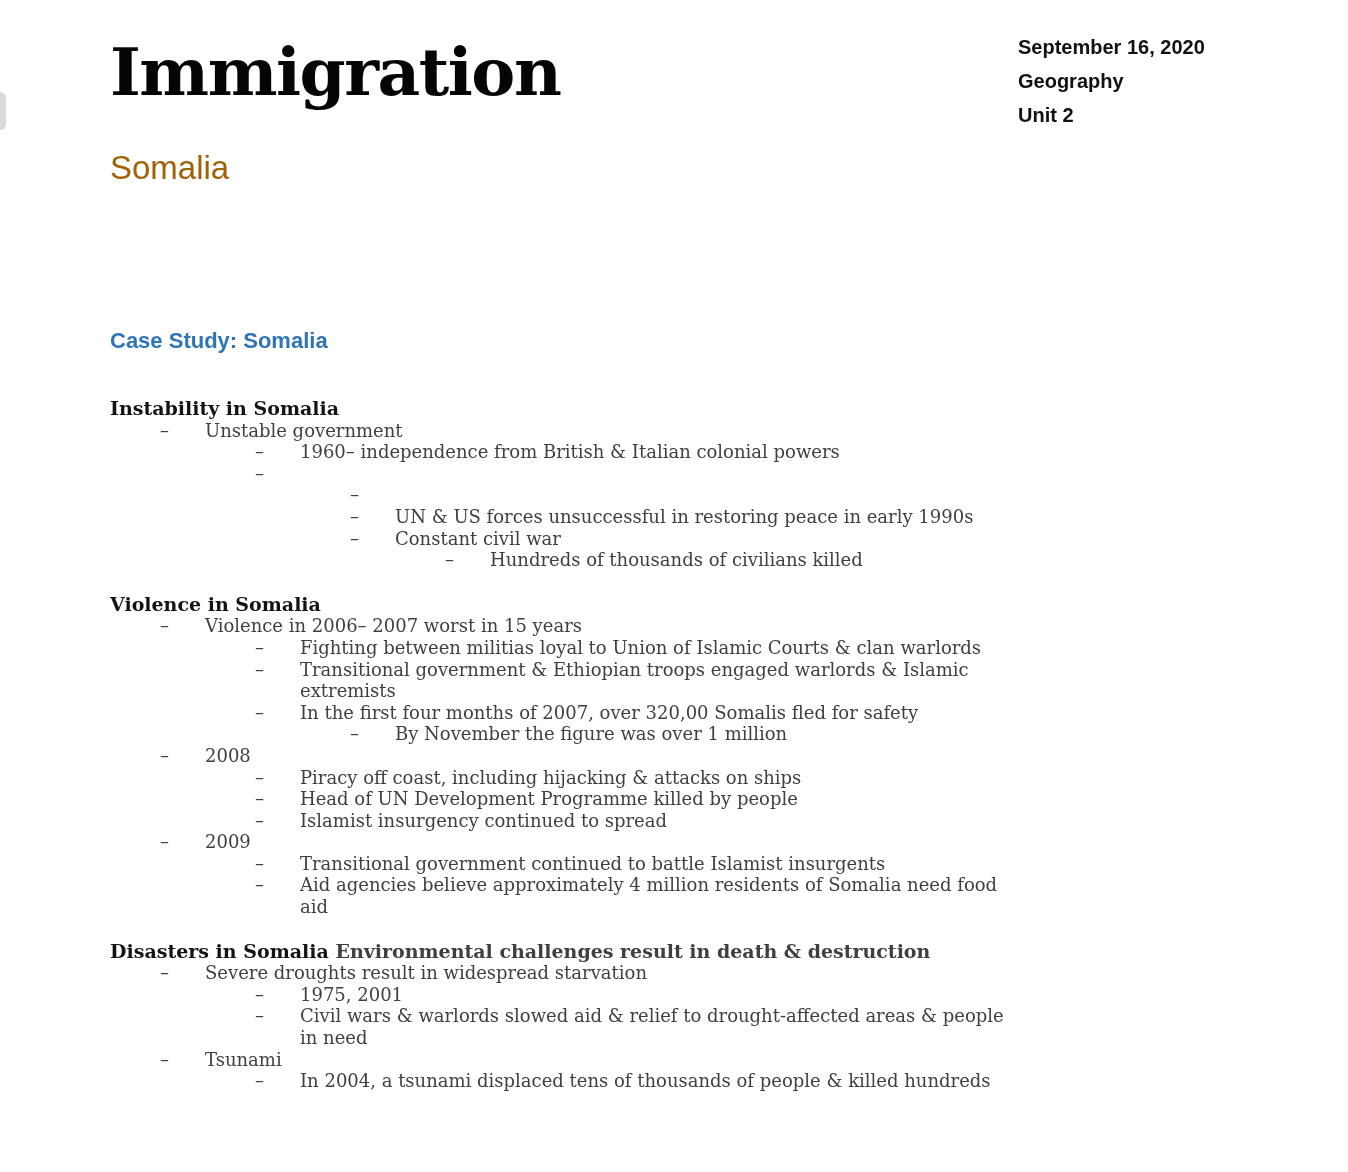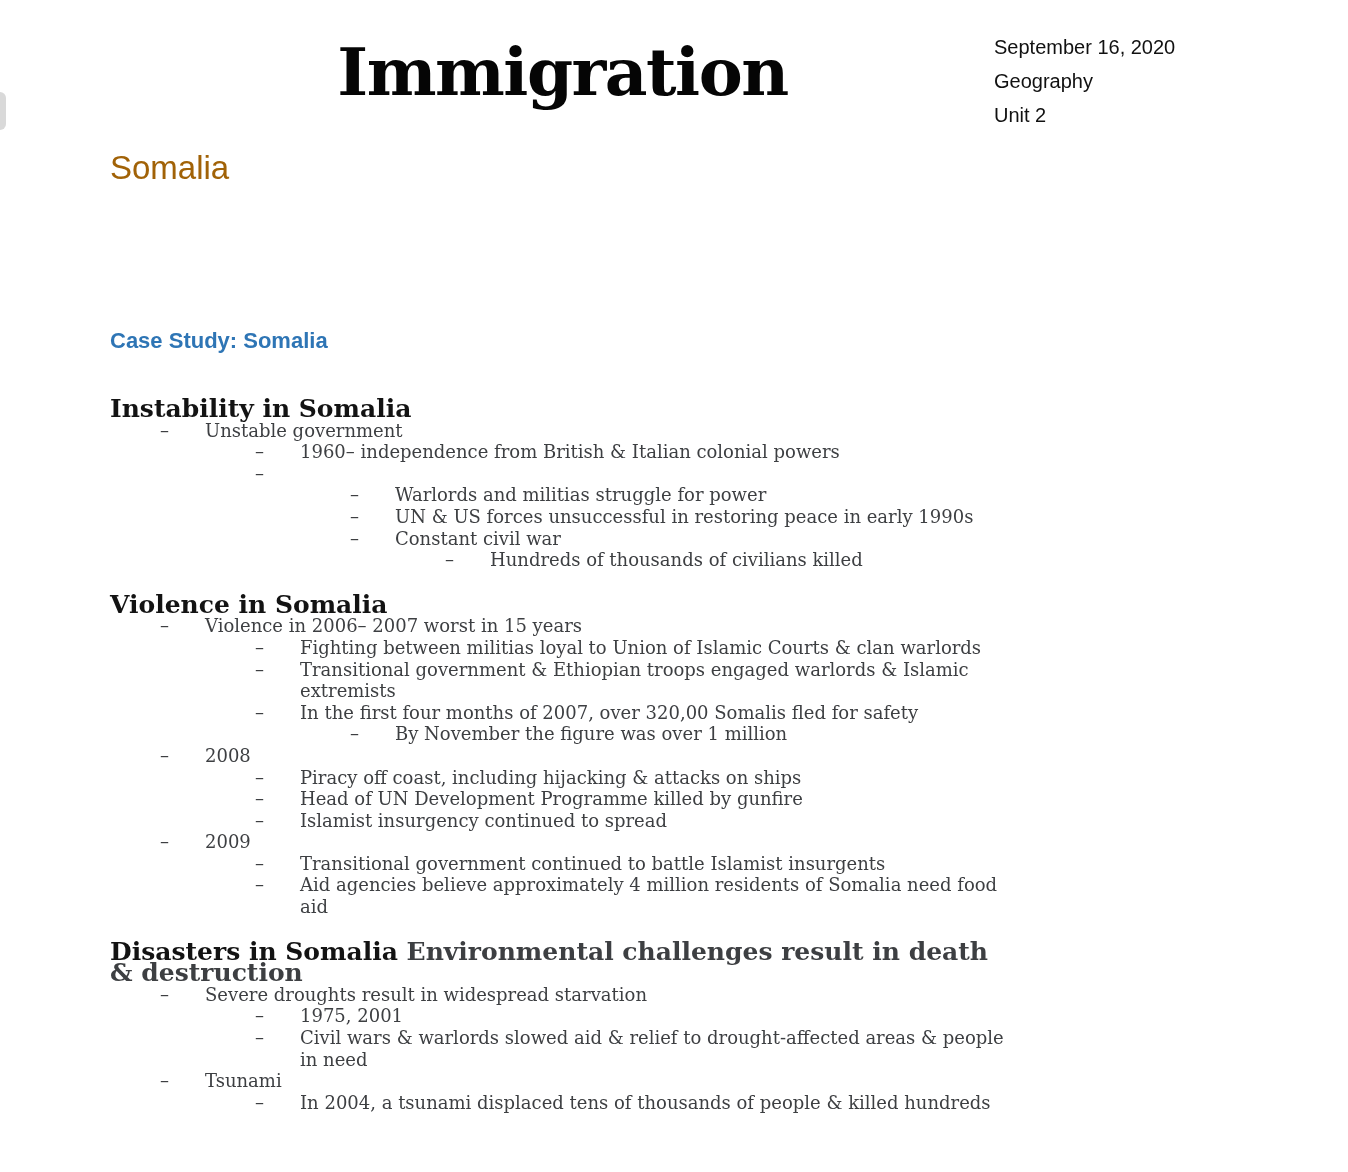--- a/index.html
+++ b/index.html
@@ -13,60 +13,60 @@
   }
   .page-edge-artifact {
     position: absolute;
     left: -4px; top: 92px;
     width: 10px; height: 38px;
     background: #d9d9d9;
     border-radius: 0 6px 6px 0;
   }
   .meta-block {
     position: absolute;
-    left: 994px; top: 30px;
+    left: 1018px; top: 30px;
     font-family: "Liberation Sans", sans-serif;
     font-size: 20px;
     line-height: 34px;
     color: #111111;
+    font-weight: bold;
   }
   .content {
     position: absolute;
     left: 110px; top: 32px;
     width: 905px;
   }
   .doc-title {
     font-family: "DejaVu Serif", serif;
     font-weight: 700;
     font-size: 66px;
     line-height: 80px;
     letter-spacing: -1.5px;
     color: #050505;
-    text-align: center;
   }
   .doc-subtitle {
     margin-top: 36px;
     font-family: "Liberation Sans", sans-serif;
     font-weight: 400;
     font-size: 33px;
     line-height: 40px;
     color: #a16207;
   }
   .case-study {
     margin-top: 140px;
     font-family: "Liberation Sans", sans-serif;
     font-weight: 700;
     font-size: 22px;
     line-height: 26px;
     color: #2e75b5;
   }
   .doc-section { margin-top: 44px; }
   .doc-section + .doc-section { margin-top: 23px; }
   .sec-heading {
-    font-size: 25px;
+    font-size: 19px;
     line-height: 21.6px;
     font-weight: 400;
   }
   .sec-heading .sec-bold { font-weight: 700; color: #131313; }
   .sec-heading .sec-rest { font-weight: 700; color: #3d3f42; }
   .li {
     display: flex;
     font-size: 18px;
     line-height: 21.6px;
     color: #3d3f42;
@@ -98,21 +98,20 @@
         </div>
         <div class="li" style="padding-left: 145px;">
           <span class="marker">–</span>
           <span class="text">1960– independence from British &amp; Italian colonial powers</span>
         </div>
         <div class="li" style="padding-left: 145px;">
           <span class="marker">–</span>
         </div>
         <div class="li" style="padding-left: 240px;">
           <span class="marker">–</span>
-          <span class="text">Warlords and militias struggle for power</span>
         </div>
         <div class="li" style="padding-left: 240px;">
           <span class="marker">–</span>
           <span class="text">UN &amp; US forces unsuccessful in restoring peace in early 1990s</span>
         </div>
         <div class="li" style="padding-left: 240px;">
           <span class="marker">–</span>
           <span class="text">Constant civil war</span>
         </div>
         <div class="li" style="padding-left: 335px;">
@@ -145,21 +144,21 @@
         <div class="li" style="padding-left: 50px;">
           <span class="marker">–</span>
           <span class="text">2008</span>
         </div>
         <div class="li" style="padding-left: 145px;">
           <span class="marker">–</span>
           <span class="text">Piracy off coast, including hijacking &amp; attacks on ships</span>
         </div>
         <div class="li" style="padding-left: 145px;">
           <span class="marker">–</span>
-          <span class="text">Head of UN Development Programme killed by gunfire</span>
+          <span class="text">Head of UN Development Programme killed by people</span>
         </div>
         <div class="li" style="padding-left: 145px;">
           <span class="marker">–</span>
           <span class="text">Islamist insurgency continued to spread</span>
         </div>
         <div class="li" style="padding-left: 50px;">
           <span class="marker">–</span>
           <span class="text">2009</span>
         </div>
         <div class="li" style="padding-left: 145px;">

